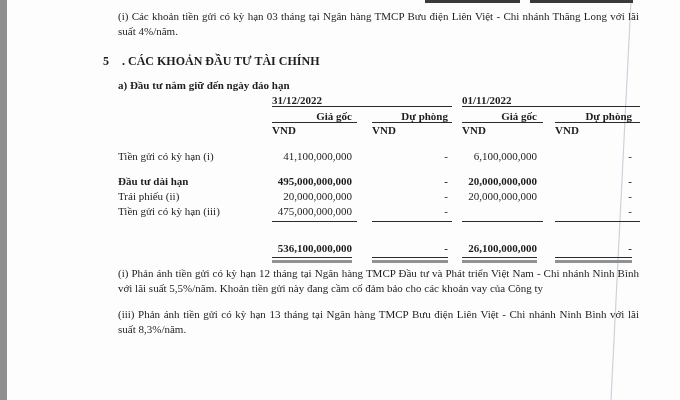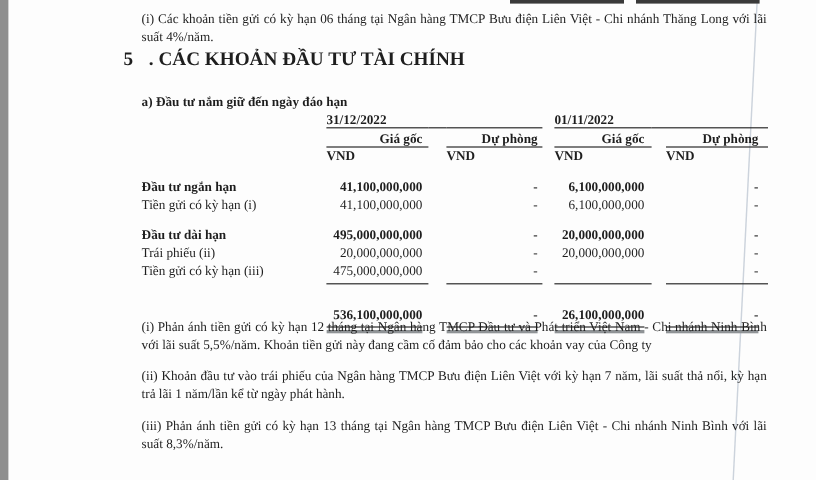--- a/index.html
+++ b/index.html
@@ -12,21 +12,21 @@
   .page{position:absolute;inset:0;}
   
   .edge-band{position:absolute;left:0;top:0;width:7px;height:400px;background:#8f8f8f;z-index:3;}
   .scanline{position:absolute;left:0;top:0;width:680px;height:400px;z-index:0;pointer-events:none;}
   .top-artifact-1{position:absolute;left:425px;top:0;width:95px;height:3px;background:#3a3a3a;z-index:2;}
   .top-artifact-2{position:absolute;left:530px;top:0;width:103px;height:3px;background:#3a3a3a;z-index:2;}
   .content{position:absolute;inset:0;z-index:1;}
   
   .para{position:absolute;left:118px;width:521px;font-size:11px;line-height:15px;text-align:justify;}
   .top-note{top:9px;}
-  .section-head{position:absolute;left:103px;top:41px;font-size:16px;font-weight:bold;white-space:nowrap;}
+  .section-head{position:absolute;left:103px;top:54px;font-size:12px;font-weight:bold;white-space:nowrap;}
   .section-head .ttl{margin-left:13px;}
   .subsection{position:absolute;left:118px;top:79px;font-size:11px;font-weight:bold;white-space:nowrap;}
   
   table.fin{
     position:absolute;left:118px;top:92px;width:522px;
     border-collapse:collapse;table-layout:fixed;
     font-size:11px;color:#1e1e1e;
   }
   table.fin td{padding:0;vertical-align:bottom;overflow:hidden;white-space:nowrap;}
   tr.period{height:14px;}
@@ -62,21 +62,21 @@
   <svg class="scanline" width="680" height="400" viewBox="0 0 680 400">
     <line x1="631" y1="0" x2="611" y2="400" stroke="#ccd3dc" stroke-width="1.2"></line>
   </svg>
 
   <div class="edge-band"></div>
   <div class="top-artifact-1"></div>
   <div class="top-artifact-2"></div>
 
   <div class="content">
 
-    <div class="para top-note">(i) Các khoản tiền gửi có kỳ hạn 06 tháng tại Ngân hàng TMCP Bưu điện Liên Việt - Chi nhánh Thăng Long với lãi suất 4%/năm.</div>
+    <div class="para top-note">(i) Các khoản tiền gửi có kỳ hạn 03 tháng tại Ngân hàng TMCP Bưu điện Liên Việt - Chi nhánh Thăng Long với lãi suất 4%/năm.</div>
 
     <div class="section-head">
       <span class="num">5</span><span class="ttl">. CÁC KHOẢN ĐẦU TƯ TÀI CHÍNH</span>
     </div>
 
     <div class="subsection">a) Đầu tư nắm giữ đến ngày đáo hạn</div>
 
     <table class="fin">
       <colgroup>
         <col style="width:154px">
@@ -112,30 +112,20 @@
           <td class="unit">VND</td>
           <td class="gap"></td>
           <td class="unit">VND</td>
           <td class="gap"></td>
           <td class="unit">VND</td>
         </tr>
         <tr class="sp1">
             <td colspan="8"></td>
           </tr>
 
-        <tr class="data strong">
-          <td class="lbl">Đầu tư ngắn hạn</td>
-          <td class="num">41,100,000,000</td>
-          <td class="gap"></td>
-          <td class="num">-</td>
-          <td class="gap"></td>
-          <td class="num">6,100,000,000</td>
-          <td class="gap"></td>
-          <td class="num">-</td>
-        </tr>
         <tr class="data">
           <td class="lbl">Tiền gửi có kỳ hạn (i)</td>
           <td class="num">41,100,000,000</td>
           <td class="gap"></td>
           <td class="num">-</td>
           <td class="gap"></td>
           <td class="num">6,100,000,000</td>
           <td class="gap"></td>
           <td class="num">-</td>
         </tr>
@@ -215,18 +205,17 @@
                 <div class="dr-a"></div>
                 <div class="dr-b"></div>
               </div>
             </td>
         </tr>
       </tbody>
     </table>
 
     <div class="footnotes">
       <p>(i) Phản ánh tiền gửi có kỳ hạn 12 tháng tại Ngân hàng TMCP Đầu tư và Phát triển Việt Nam - Chi nhánh Ninh Bình với lãi suất 5,5%/năm. Khoản tiền gửi này đang cầm cố đảm bảo cho các khoản vay của Công ty</p>
-      <p>(ii) Khoản đầu tư vào trái phiếu của Ngân hàng TMCP Bưu điện Liên Việt với kỳ hạn 7 năm, lãi suất thả nổi, kỳ hạn trả lãi 1 năm/lần kể từ ngày phát hành.</p>
       <p>(iii) Phản ánh tiền gửi có kỳ hạn 13 tháng tại Ngân hàng TMCP Bưu điện Liên Việt - Chi nhánh Ninh Bình với lãi suất  8,3%/năm.</p>
     </div>
 
   </div>
 </div>
 
 </body></html>

